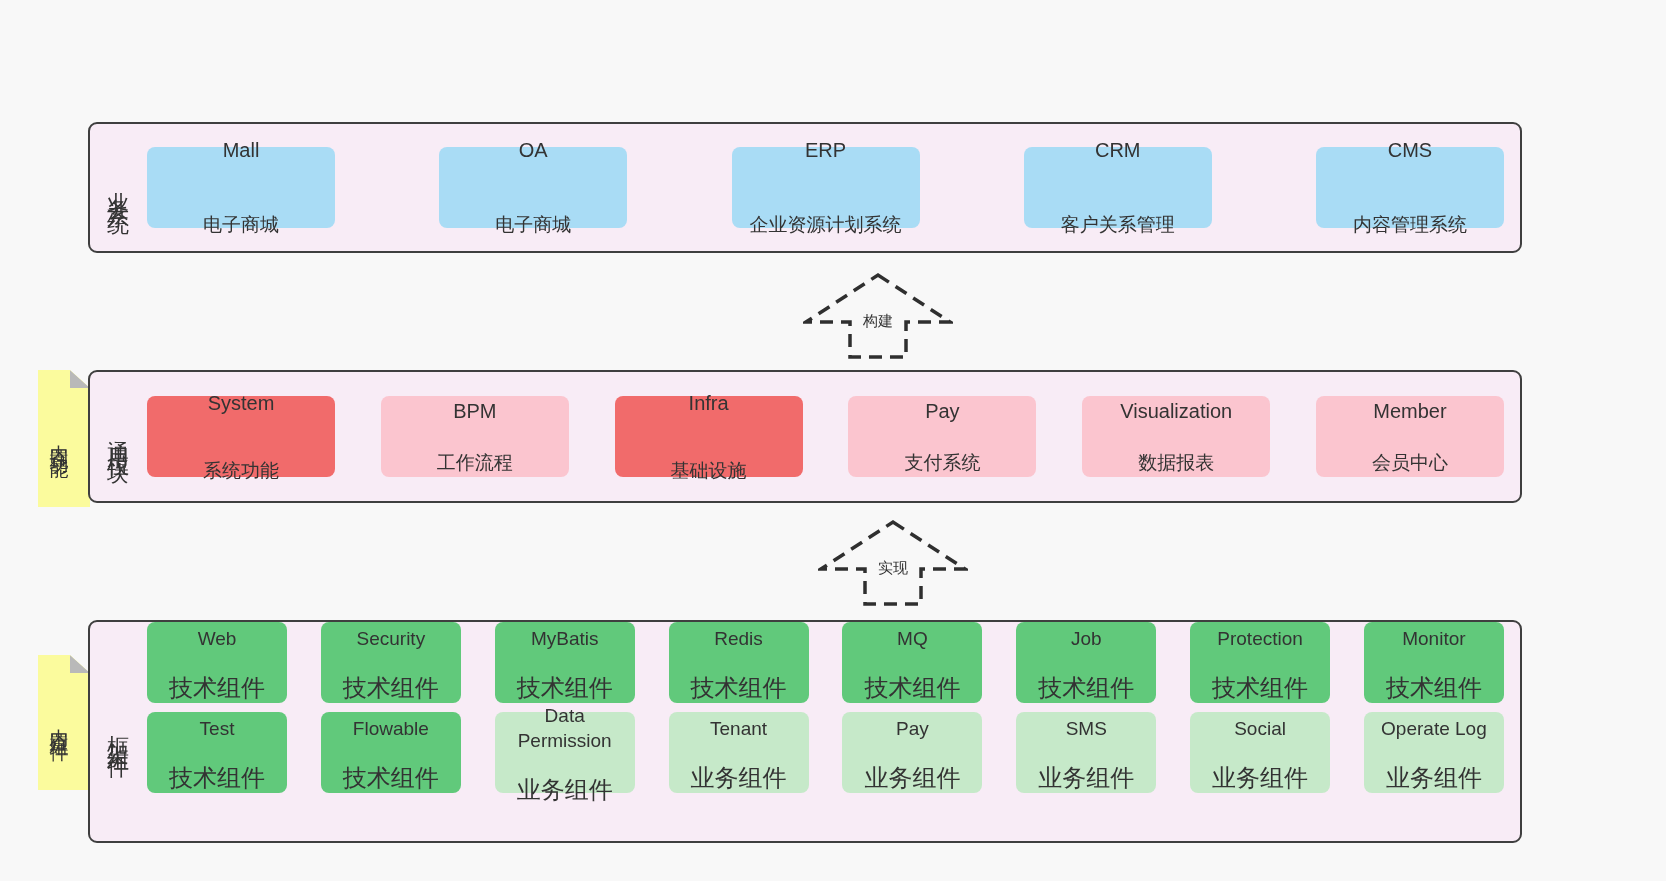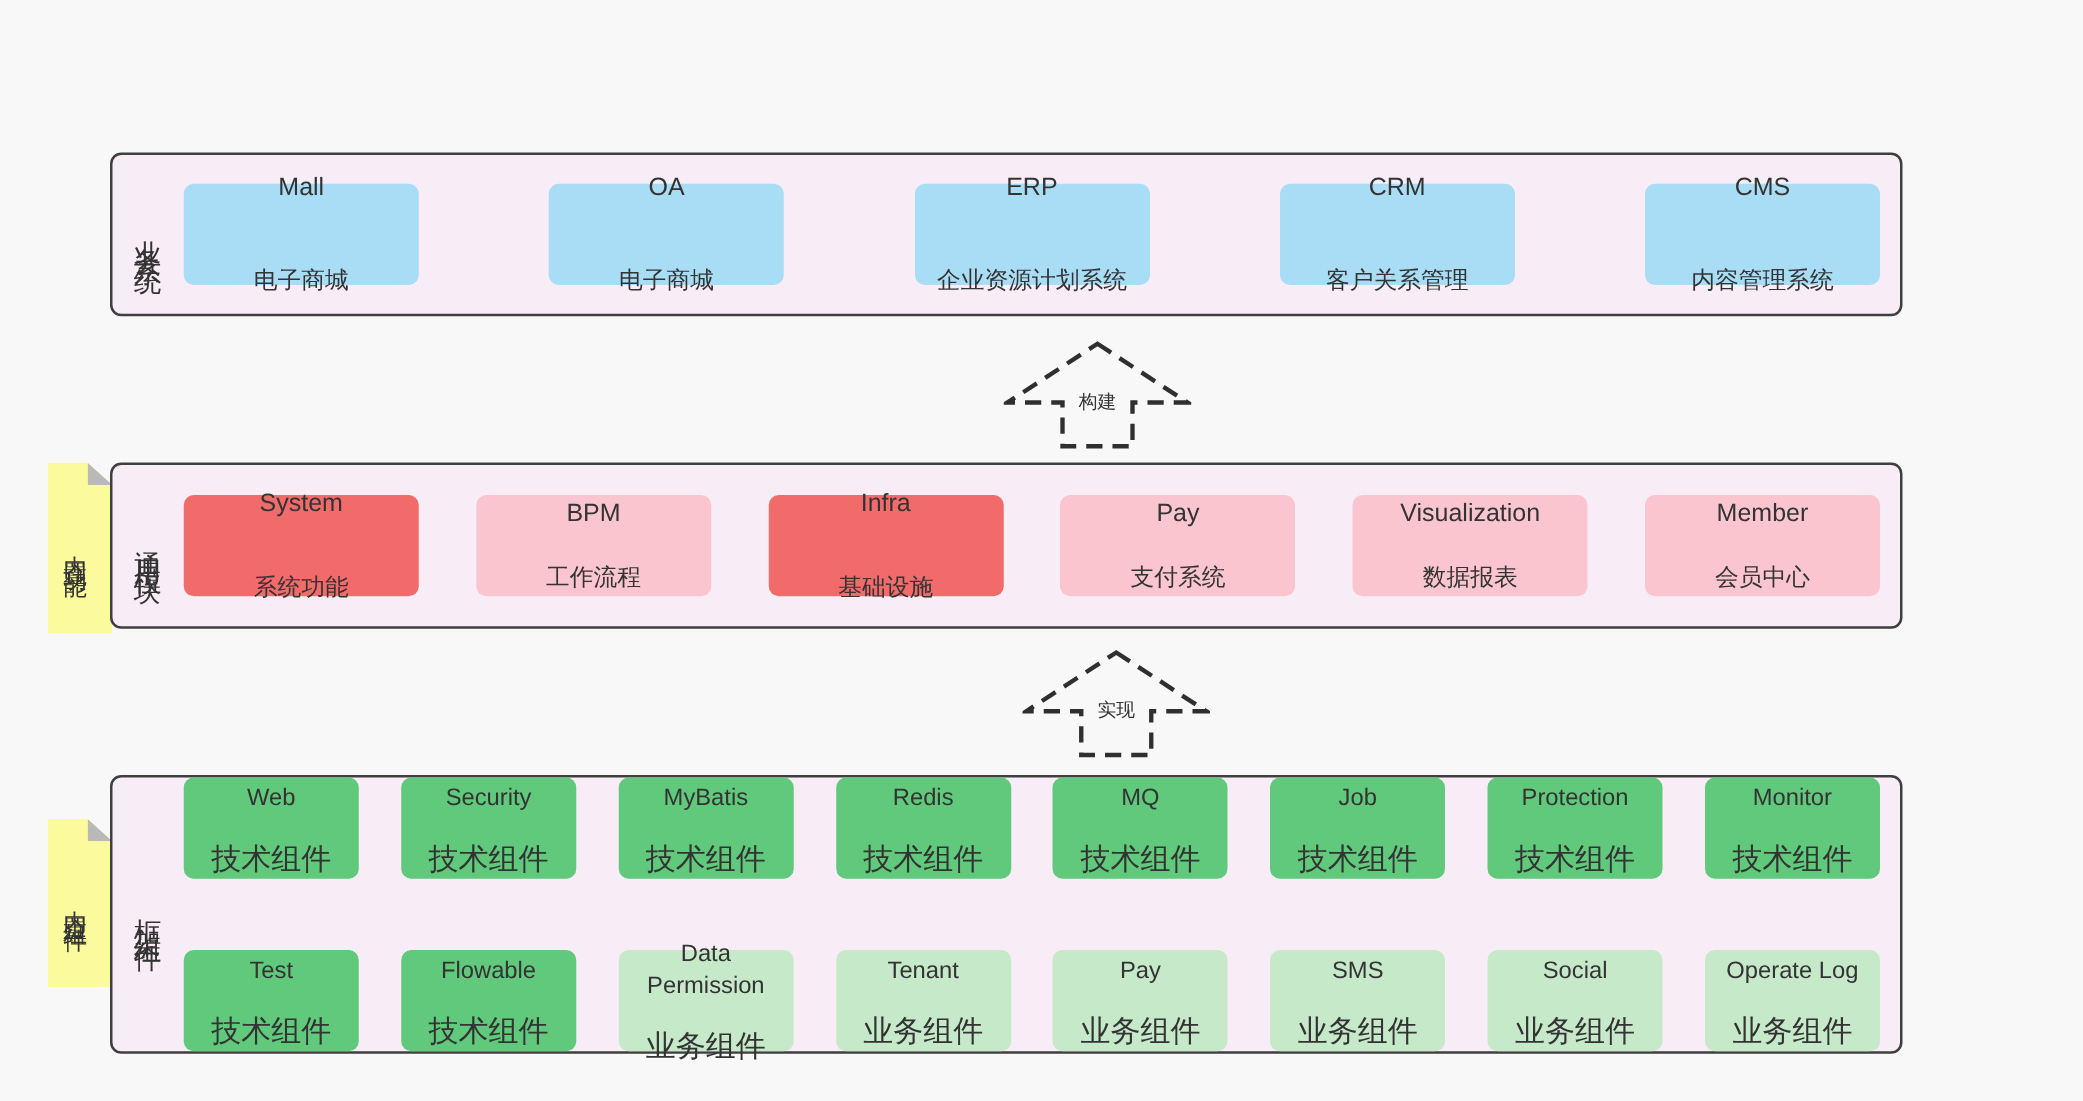--- a/index.html
+++ b/index.html
@@ -21,21 +21,21 @@
     writing-mode:vertical-rl;text-orientation:upright;
     font-size:22px;letter-spacing:7px;color:var(--text,#333);
   }
   .boxes-wrap{position:absolute;left:57px;right:16px;top:0;bottom:0;}
   .boxes{
     position:absolute;left:0;right:0;top:0;bottom:0;
     display:flex;align-items:center;justify-content:space-between;
   }
   .boxes-col{
     position:absolute;left:0;right:0;top:0;bottom:0;
-    display:flex;flex-direction:column;justify-content:space-between;gap:9px;
+    display:flex;flex-direction:column;justify-content:flex-start;gap:9px;
   }
   .boxes-col .boxes{position:static;height:81px;flex:0 0 auto;}
   .box{
     width:188px;height:81px;border-radius:8px;box-sizing:border-box;
     display:flex;flex-direction:column;align-items:center;justify-content:center;
     text-align:center;padding:2px 6px;line-height:28px;flex:0 0 auto;
   }
   .box .box-title{font-size:20px;}
   .box .box-sub{font-size:19px;margin-top:24px;}
   .row3 .box{width:140px;line-height:25px;}

